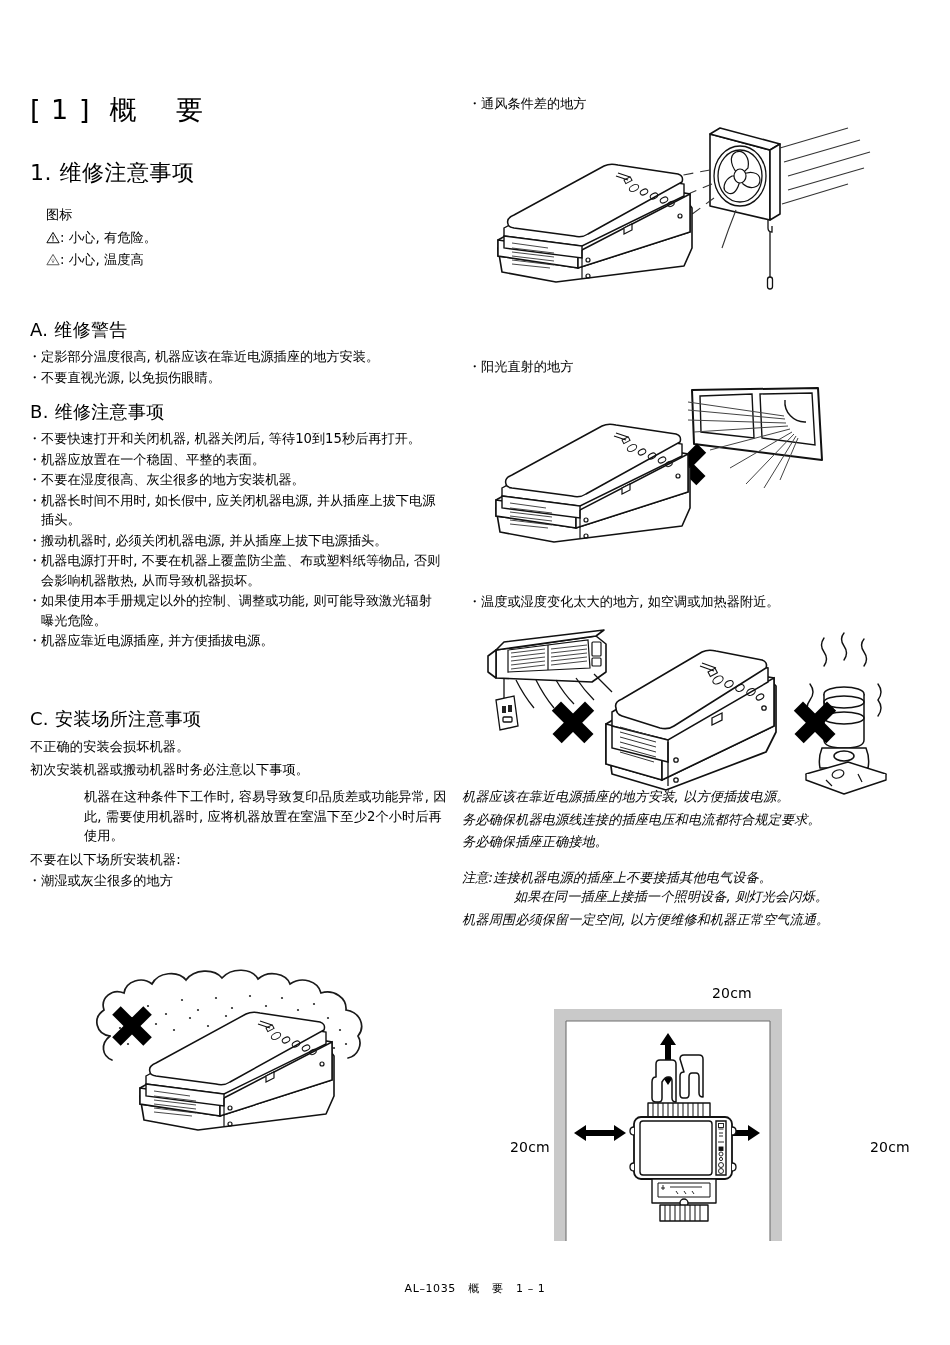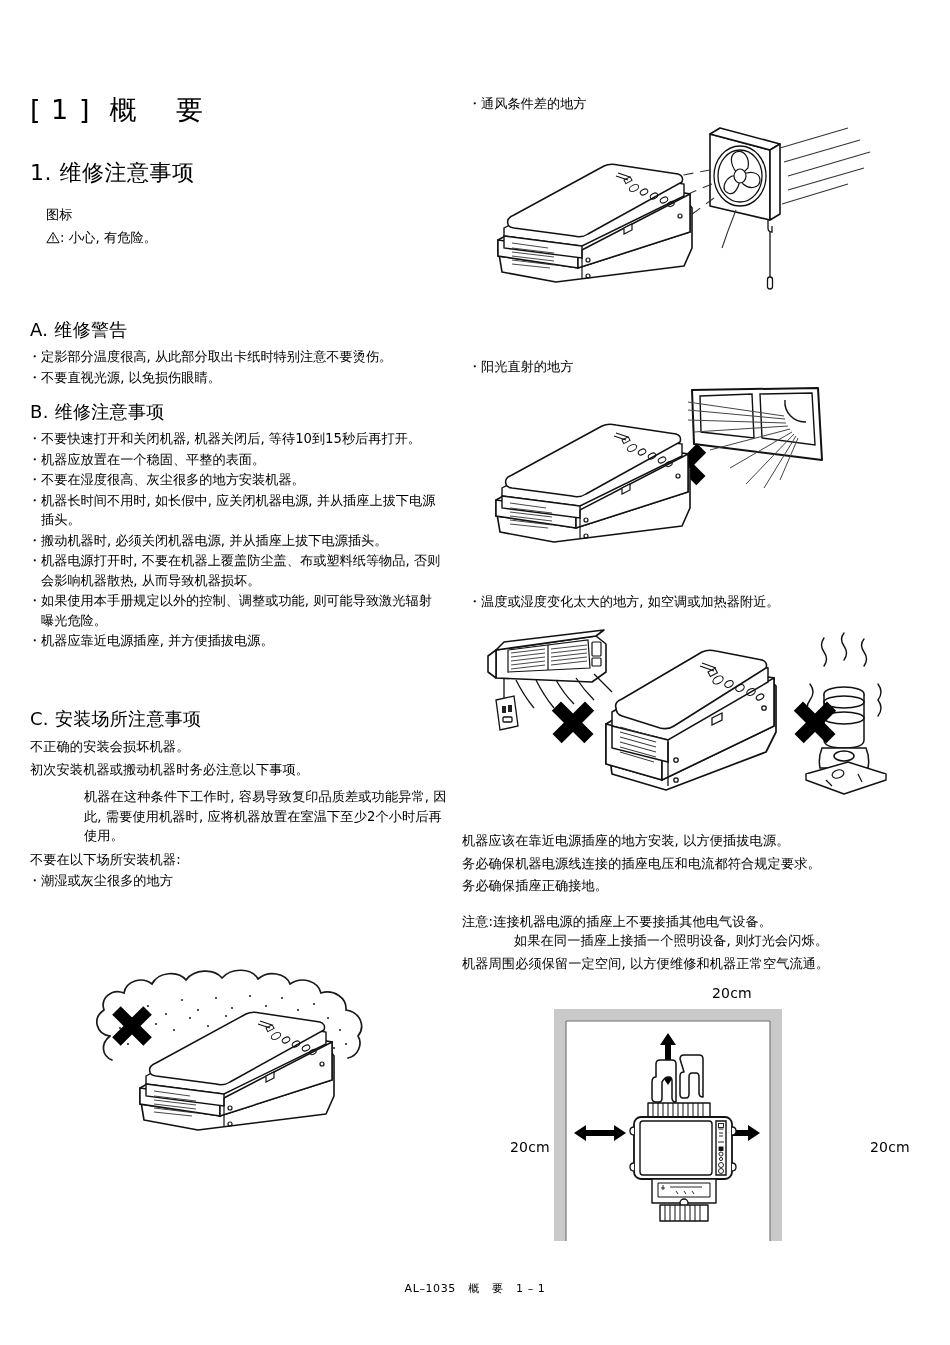--- a/index.html
+++ b/index.html
@@ -136,26 +136,35 @@
 
     <div class="blk" style="left:16px; top:205px; width:420px;">
       <div class="body-text">图标</div>
       <div class="body-text" style="margin-top:3px;">
         <span class="tri"><svg viewBox="0 0 16 14" width="14" height="13">
               <polygon points="8,1.2 15,13 1,13" fill="none" stroke="#000" stroke-width="1.1" stroke-linejoin="round"></polygon>
               <rect x="7.4" y="5" width="1.2" height="4.4" fill="#000"></rect>
               <rect x="7.4" y="10.2" width="1.2" height="1.2" fill="#000"></rect>
             </svg></span><span>: 小心, 有危险。</span>
       </div>
+      <div class="body-text" style="margin-top:3px;">
+        <span class="tri"><svg viewBox="0 0 16 14" width="14" height="13">
+              <polygon points="8,1.2 15,13 1,13" fill="none" stroke="#555" stroke-width="1.1" stroke-linejoin="round"></polygon>
+              <g>
+                <circle cx="8" cy="9.7" r="1.2" fill="#888"></circle>
+                <path d="M6.7 8.5 L5.6 6.9 M9.3 8.5 L10.4 6.9 M8 8.1 L8 5.9" stroke="#888" stroke-width="0.8" fill="none"></path>
+              </g>
+            </svg></span><span>: 小心, 温度高</span>
+      </div>
     </div>
 
     <div class="blk" style="left:0px; top:318px; width:425px;">
       <div class="sub-head">A. 维修警告</div>
       <ul class="bullets" style="margin-top:5px;">
-        <li>定影部分温度很高, 从此部分取出卡纸时特别注意不要烫伤。</li>
+        <li>定影部分温度很高, 机器应该在靠近电源插座的地方安装。</li>
         <li>不要直视光源, 以免损伤眼睛。</li>
       </ul>
     </div>
 
     <div class="blk" style="left:0px; top:400px; width:412px;">
       <div class="sub-head">B. 维修注意事项</div>
       <ul class="bullets" style="margin-top:5px;">
         <li>不要快速打开和关闭机器, 机器关闭后, 等待10到15秒后再打开。</li>
         <li>机器应放置在一个稳固、平整的表面。</li>
         <li>不要在湿度很高、灰尘很多的地方安装机器。</li>
@@ -537,21 +546,21 @@
           <path d="M412 94 q6 -8 0 -16 q6 -8 0 -16"></path>
         </g>
 
         <g transform="translate(330,82)">
           <rect x="-4" y="12" width="46" height="13" fill="#000" transform="rotate(45 19 18)"></rect>
           <rect x="-4" y="12" width="46" height="13" fill="#000" transform="rotate(-45 19 18)"></rect>
         </g>
       </svg>
     </div>
 
-    <div class="blk" style="left:-8px; top:831px; width:470px;">
+    <div class="blk" style="left:-8px; top:787px; width:470px;font-style:italic;">
       <div class="body-text">机器应该在靠近电源插座的地方安装, 以方便插拔电源。</div>
       <div class="body-text" style="margin-top:3px;">务必确保机器电源线连接的插座电压和电流都符合规定要求。</div>
       <div class="body-text" style="margin-top:3px;">务必确保插座正确接地。</div>
       <div class="body-text" style="margin-top:16px;"><span>注意:</span><span>连接机器电源的插座上不要接插其他电气设备。</span></div>
       <div class="body-text" style="padding-left:52px;">如果在同一插座上接插一个照明设备, 则灯光会闪烁。</div>
       <div class="body-text" style="margin-top:3px;">机器周围必须保留一定空间, 以方便维修和机器正常空气流通。</div>
     </div>
 
     <div class="spacing-fig" style="left:82px; top:985px; width:380px; height:260px;">
       <div class="dim-label" style="left:160px; top:0px;">20cm</div>

